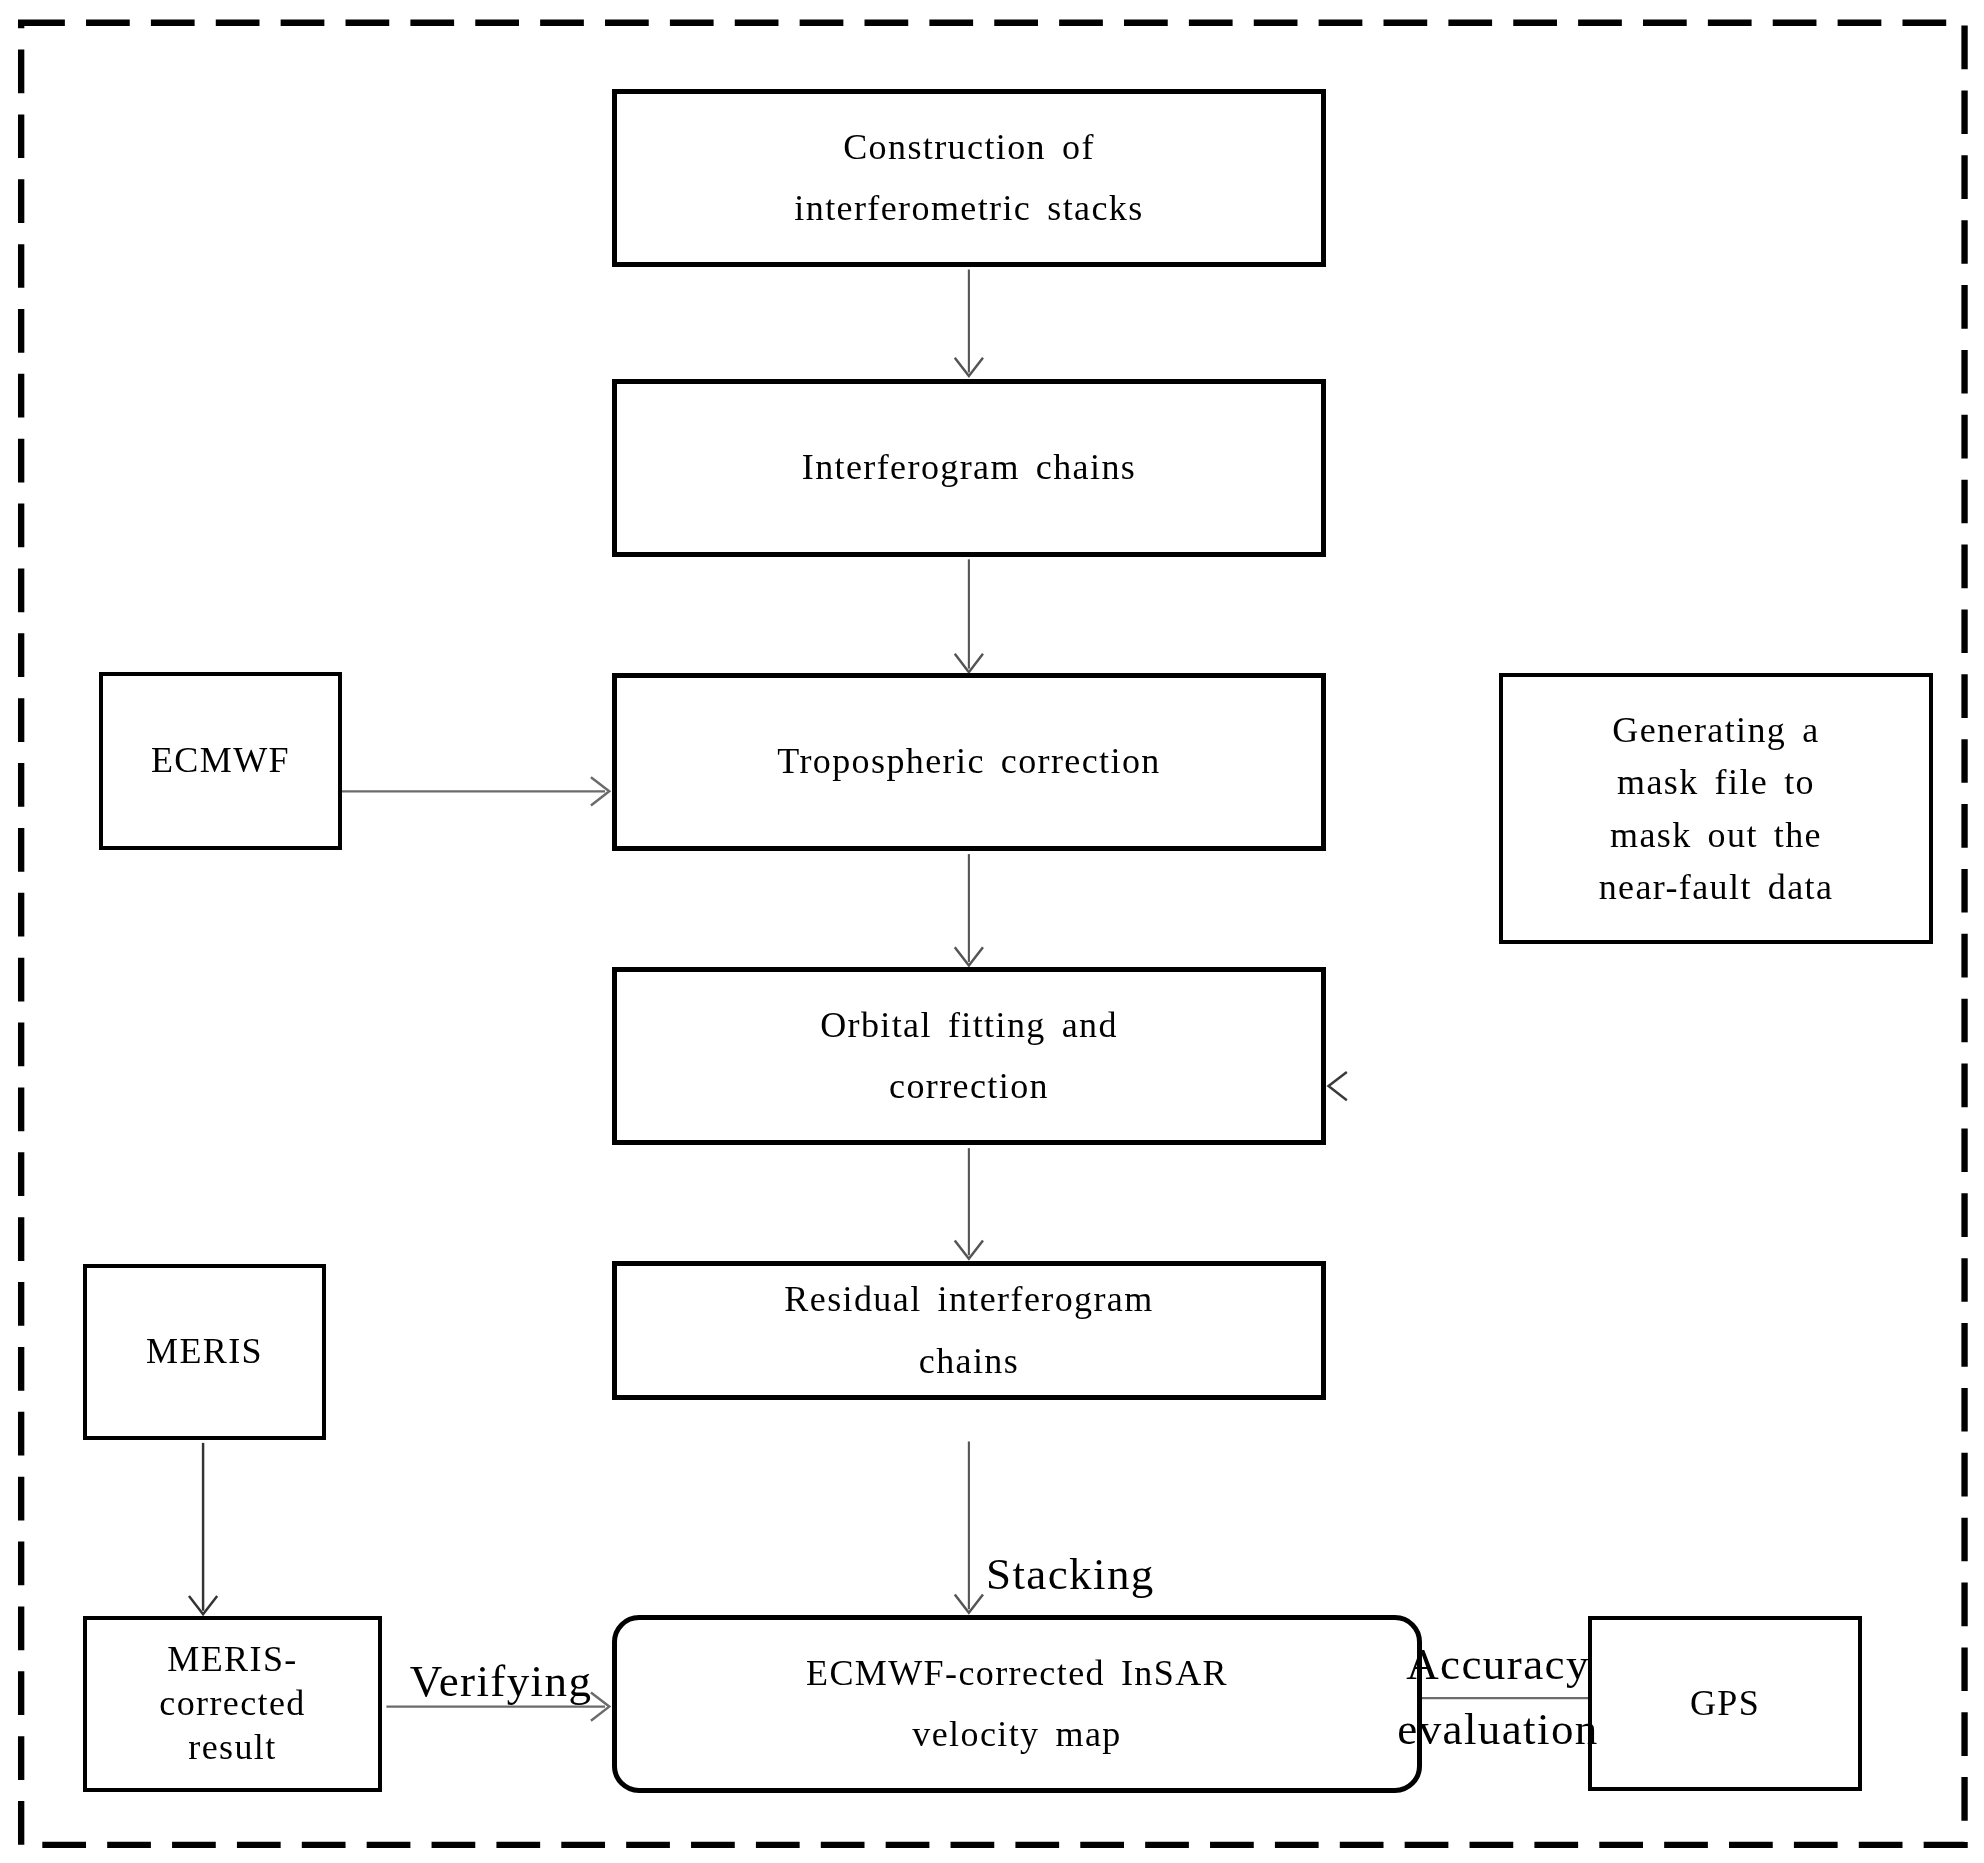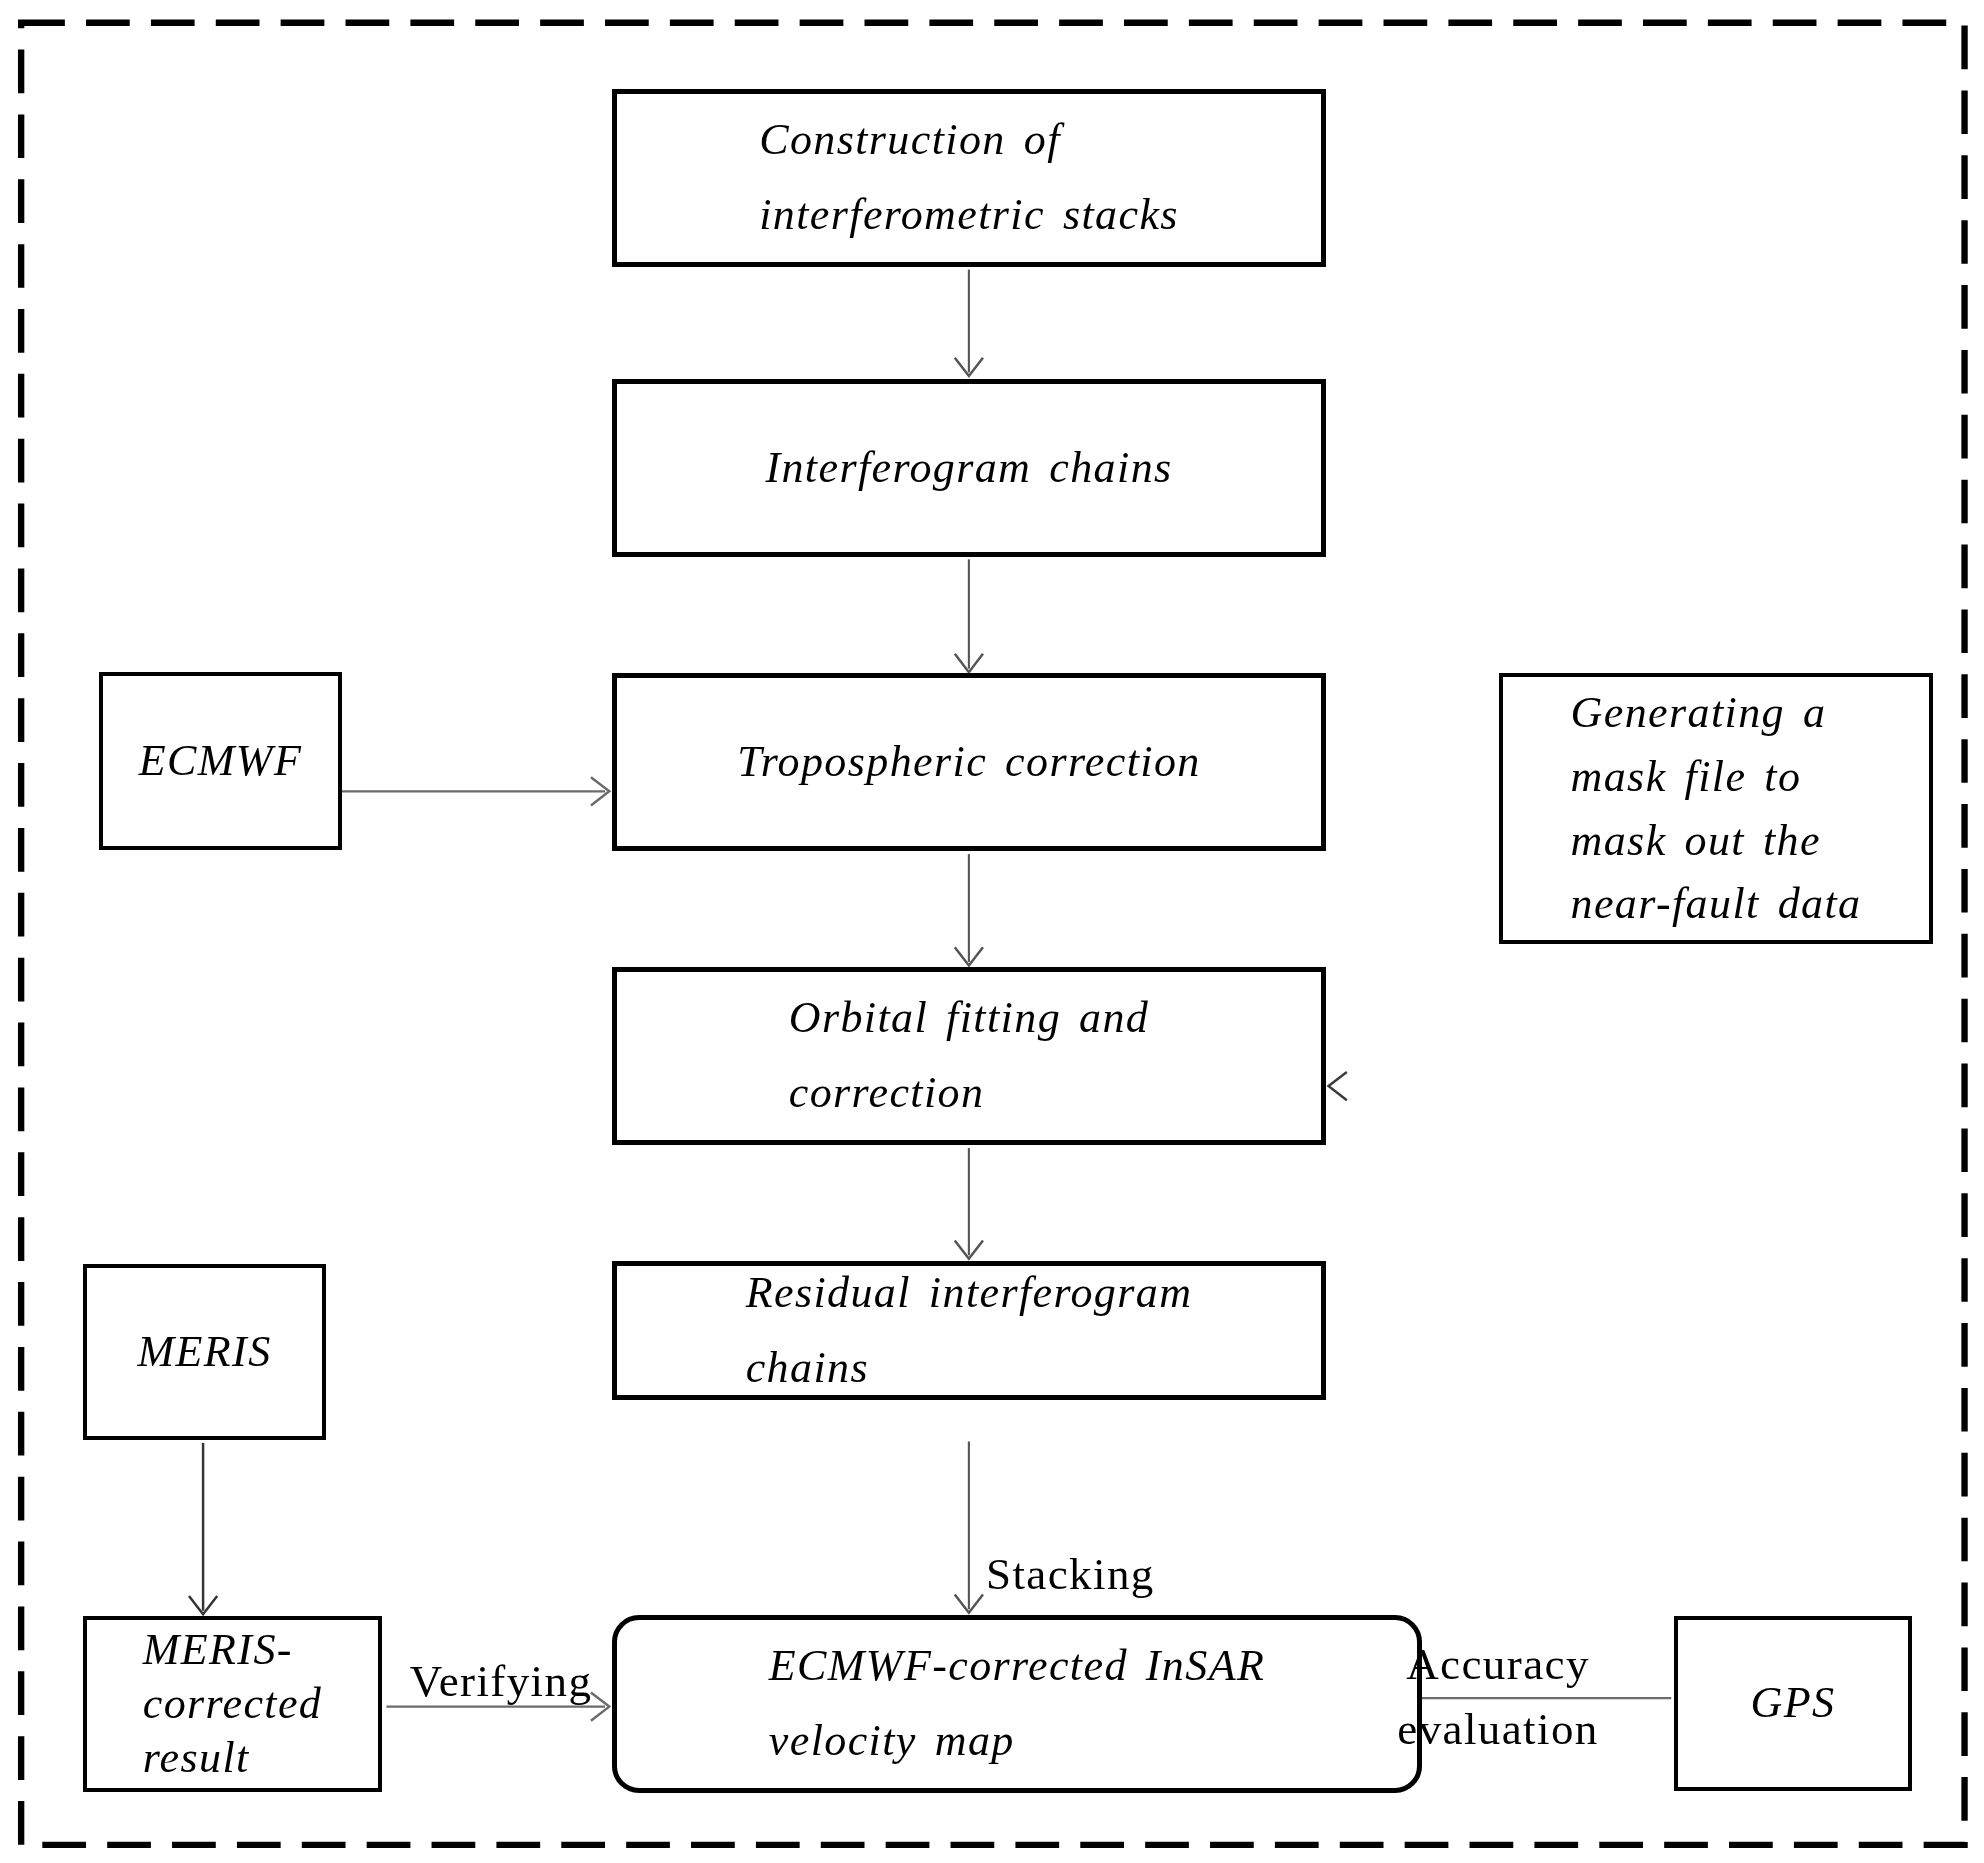--- a/index.html
+++ b/index.html
@@ -18,26 +18,26 @@
     width: 1985px; height: 1864px;
   }
   .box {
     position: absolute;
     box-sizing: border-box;
     border: 5.6px solid #000000;
     background: #ffffff;
     display: flex;
     align-items: center;
     justify-content: center;
+    text-align: center;
     white-space: pre-line;
-    font-size: 44px;
+    font-size: 36px;
     letter-spacing: 1.4px;
     word-spacing: 5.6px;
     line-height: 1.7;
-    font-style: italic;
   }
   .box.side { border-width: 4.2px; }
   .box.lh145 { line-height: 1.45; }
   .box.lh122 { line-height: 1.22; }
   .edge-label {
     position: absolute;
     font-size: 45px;
     letter-spacing: 1.4px;
     word-spacing: 5.6px;
     line-height: 1.45;
@@ -127,21 +127,21 @@
 mask file to
 mask out the
 near-fault data</div>
 
   <div class="box side" style="left:83px; top:1264px; width:243px; height:176px;">MERIS</div>
 
   <div class="box side lh122" style="left:83px; top:1616px; width:299px; height:176px;">MERIS-
 corrected
 result</div>
 
-  <div class="box side" style="left:1674px; top:1616px; width:238px; height:175px;">GPS</div>
+  <div class="box side" style="left:1588px; top:1616px; width:274px; height:175px;">GPS</div>
 
   <div class="edge-label left-align" style="left:986px; top:1542px;">Stacking</div>
 
   <div class="edge-label" style="left:388px; top:1649px; width:226px;">Verifying</div>
 
   <div class="edge-label" style="left:1357px; top:1632px; width:282px;">Accuracy
 evaluation</div>
 
 </div>
 

